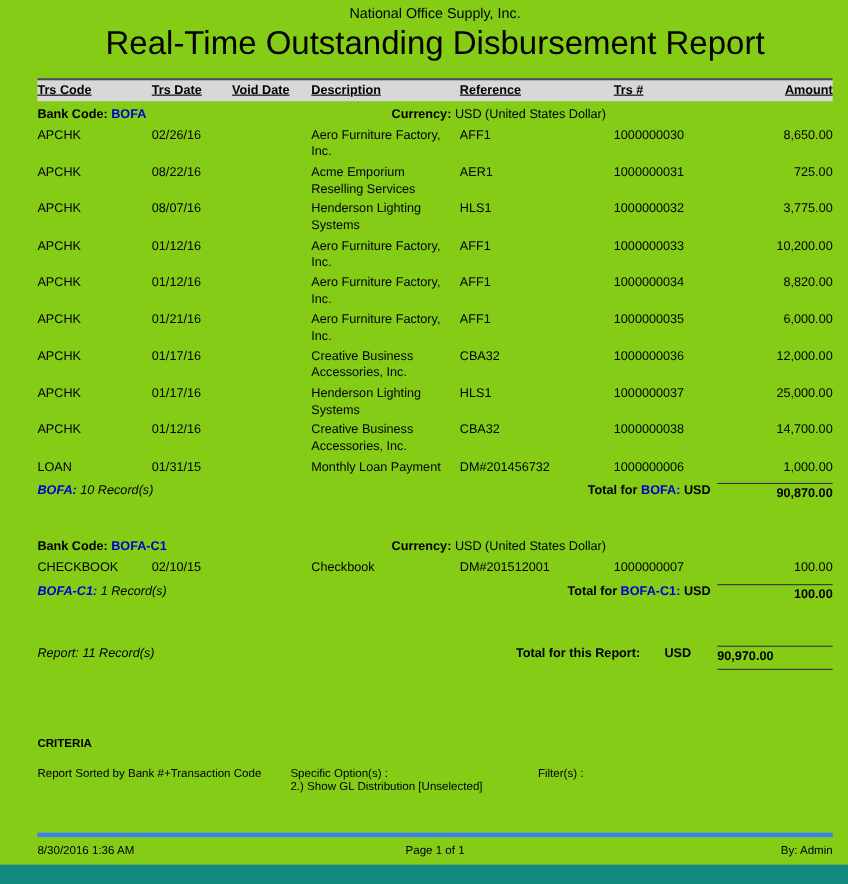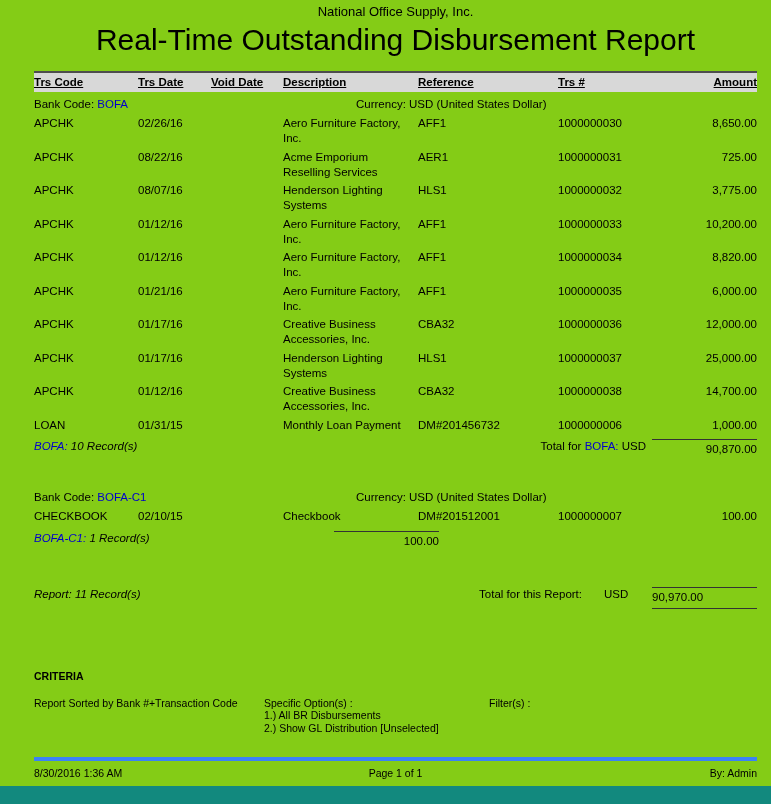--- a/index.html
+++ b/index.html
@@ -21,21 +21,21 @@
     height: 804px;
     margin: 0 auto;
     background: #84cc16;
     overflow: hidden;
   }
   .content { padding: 0 14px 0 34px; }
 
   .company { text-align: center; font-size: 13px; line-height: 17px; padding-top: 3px; }
   .report-title { text-align: center; font-size: 30px; line-height: 30px; margin-top: 5px; font-weight: 400; }
 
-  .b { font-weight: normal; }
+  .b { font-weight: bold; }
   .it { font-style: italic; }
   .blue { color: var(--link-blue); }
   .link { cursor: pointer; }
 
   
   .thead, .row { display: flex; align-items: flex-start; }
   .c { display: block; }
   .c-code { width: 104px; }
   .c-date { width: 73px; }
   .c-void { width: 72px; }
@@ -250,36 +250,40 @@
     <span class="c c-ref">DM#201512001</span>
     <span class="c c-num">1000000007</span>
     <span class="c c-amt">100.00</span>
   </div>
       </div>
     <div class="total-row">
       <span class="rec it">
         <span class="blue b">BOFA-C1:</span>
         <span>1 Record(s)</span>
       </span>
+      <span class="tlabel b">
+        <span>Total for</span>
+        <span class="blue">BOFA-C1:</span>
+        <span>USD</span>
+      </span>
       <span class="tamt b">100.00</span>
     </div>
 
     <div class="report-total">
       <span class="rec it">Report: 11 Record(s)</span>
       <span class="rtlabel b">Total for this Report:</span>
       <span class="rtcur b">USD</span>
       <span class="rtamt b">90,970.00</span>
     </div>
 
     <div class="criteria-heading">CRITERIA</div>
     <div class="criteria-row">
       <span class="crit-sort">Report Sorted by Bank #+Transaction Code</span>
       <span class="crit-options">
         <span>Specific Option(s) :</span>
-        <span>1.) All BR Disbursements</span>
         <span>2.) Show GL Distribution [Unselected]</span>
       </span>
       <span class="crit-filters">Filter(s) :</span>
     </div>
   </div>
 
   <div class="footer">
     <span>8/30/2016 1:36 AM</span>
     <span class="mid">Page 1 of 1</span>
     <span class="right">By: Admin</span>

